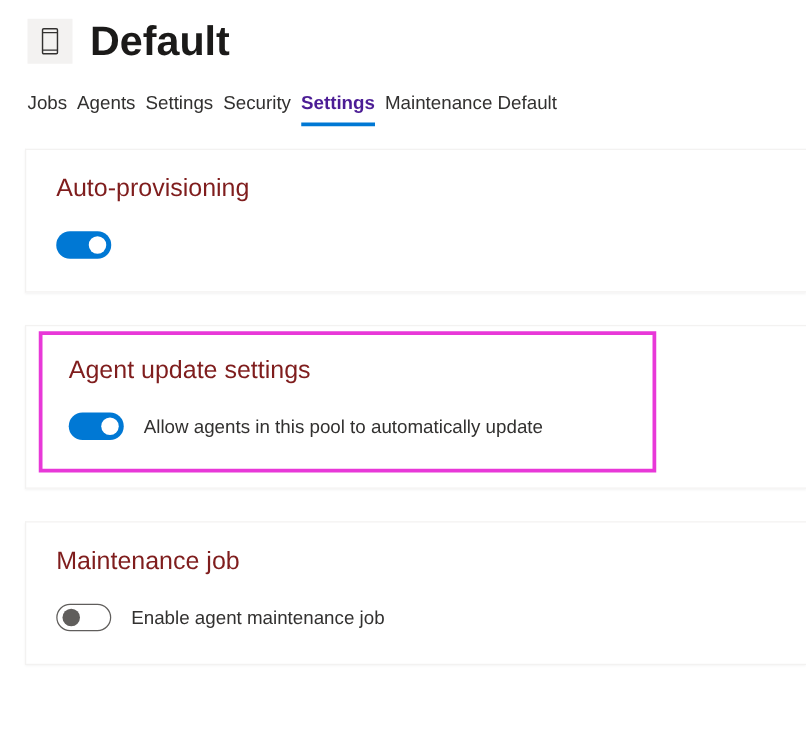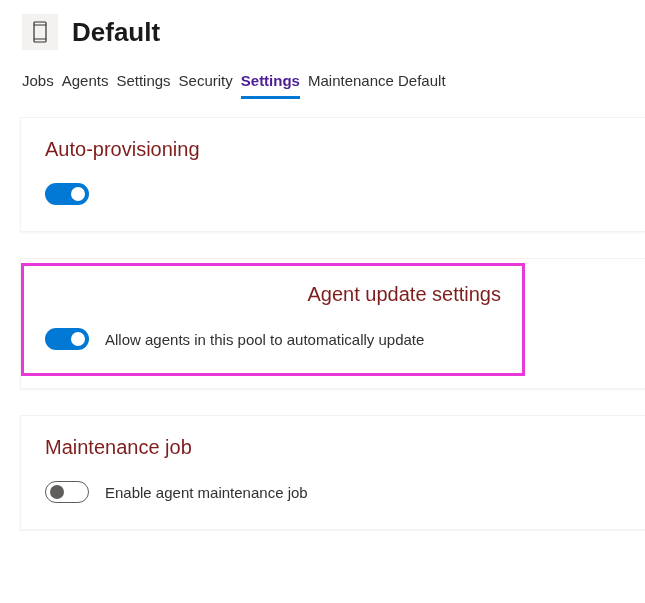--- a/index.html
+++ b/index.html
@@ -23,21 +23,21 @@
     }
     .device-icon-box {
       width: 36px;
       height: 36px;
       background: #f3f2f1;
       display: flex;
       align-items: center;
       justify-content: center;
     }
     .page-title {
-      font-size: 26px;
+      font-size: 33px;
       font-weight: 700;
       color: #1b1a19;
     }
     .tabs {
       display: flex;
       gap: 8px;
       padding: 10px 22px 0 22px;
       margin-top: 4px;
     }
     .tab {
@@ -113,23 +113,23 @@
       background: #605e5c;
       left: 4px;
     }
     .toggle-label {
       font-size: 15px;
       color: #323130;
     }
     .highlight-card {
       border: 3px solid #e838d8;
       padding: 17px 21px 23px 21px;
+      margin-left: 10px;
       margin-right: 120px;
       box-shadow: none;
-      text-align: right;
     }
     .card-outer {
       background: #ffffff;
       border: 1px solid #f3f2f1;
       box-shadow: 0 1px 2px rgba(0,0,0,0.05);
       margin-bottom: 26px;
       border-right: none;
       padding: 4px 0 12px 0;
     }
   </style>

